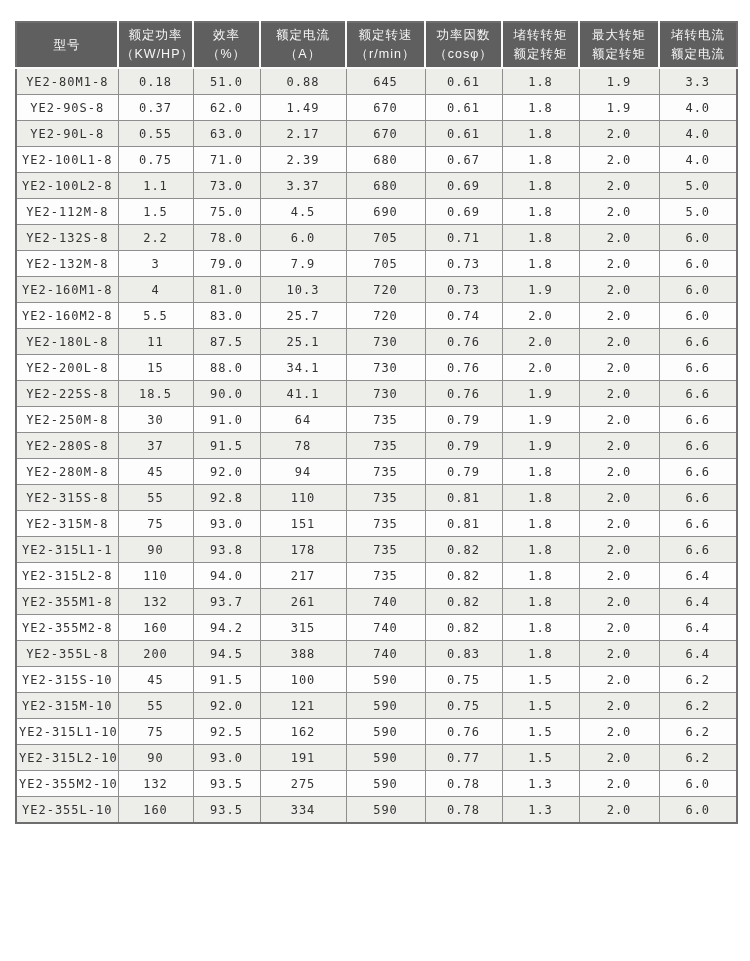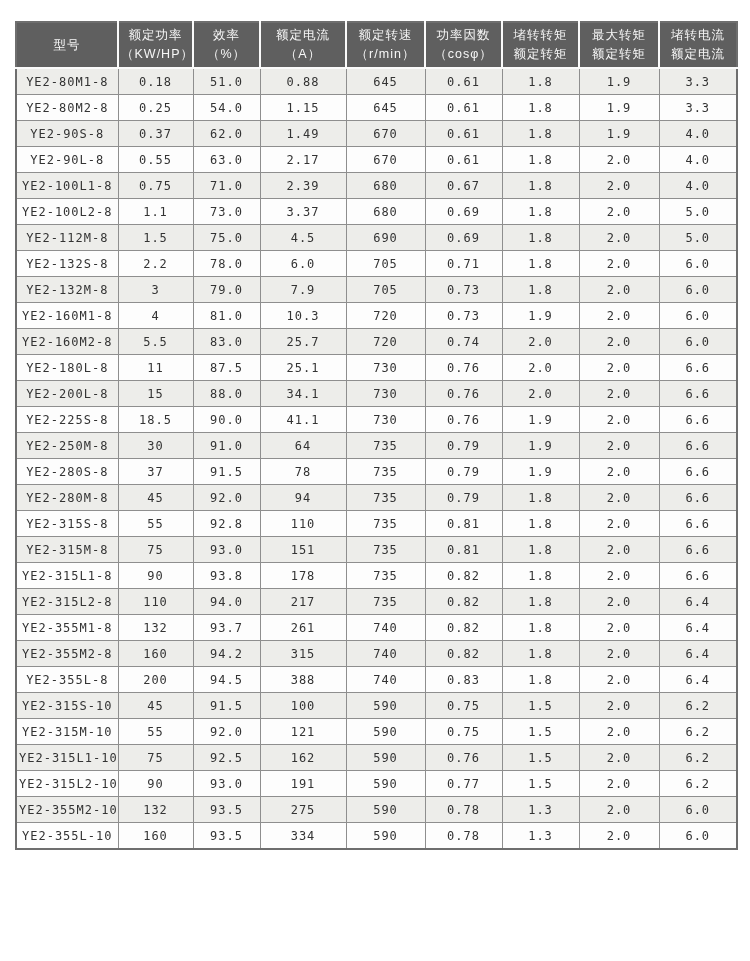--- a/index.html
+++ b/index.html
@@ -124,31 +124,20 @@
           <td>0.18</td>
           <td>51.0</td>
           <td>0.88</td>
           <td>645</td>
           <td>0.61</td>
           <td>1.8</td>
           <td>1.9</td>
           <td>3.3</td>
         </tr>
         <tr>
-          <td>YE2-80M2-8</td>
-          <td>0.25</td>
-          <td>54.0</td>
-          <td>1.15</td>
-          <td>645</td>
-          <td>0.61</td>
-          <td>1.8</td>
-          <td>1.9</td>
-          <td>3.3</td>
-        </tr>
-        <tr>
           <td>YE2-90S-8</td>
           <td>0.37</td>
           <td>62.0</td>
           <td>1.49</td>
           <td>670</td>
           <td>0.61</td>
           <td>1.8</td>
           <td>1.9</td>
           <td>4.0</td>
         </tr>
@@ -322,21 +311,21 @@
           <td>75</td>
           <td>93.0</td>
           <td>151</td>
           <td>735</td>
           <td>0.81</td>
           <td>1.8</td>
           <td>2.0</td>
           <td>6.6</td>
         </tr>
         <tr>
-          <td>YE2-315L1-8</td>
+          <td>YE2-315L1-1</td>
           <td>90</td>
           <td>93.8</td>
           <td>178</td>
           <td>735</td>
           <td>0.82</td>
           <td>1.8</td>
           <td>2.0</td>
           <td>6.6</td>
         </tr>
         <tr>

